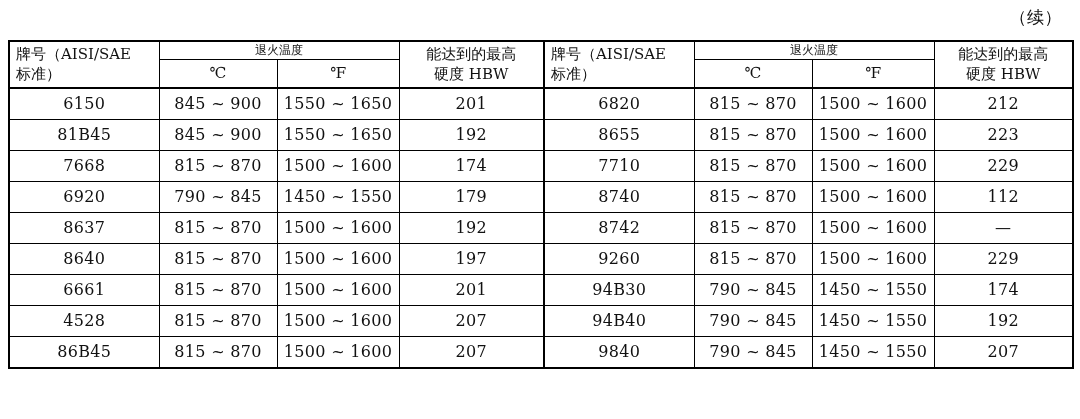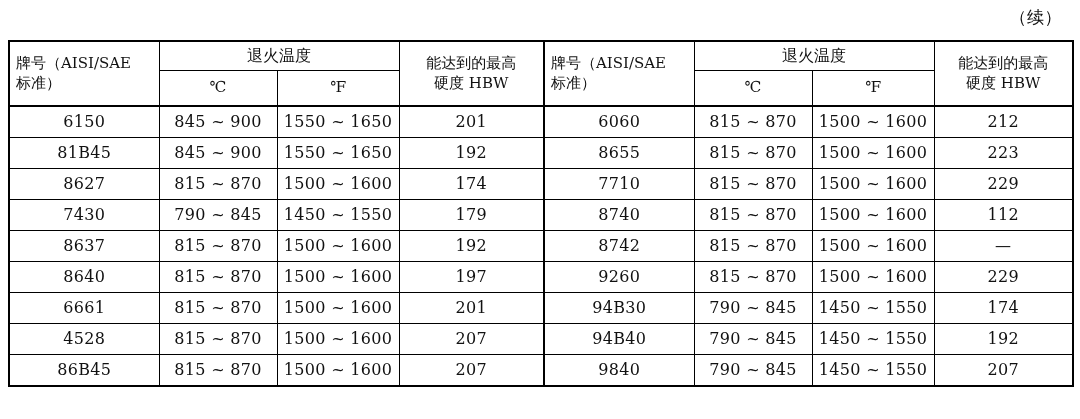--- a/index.html
+++ b/index.html
@@ -58,24 +58,24 @@
   }
   thead td.grade {
     font-size: 15px;
     text-align: left;
     padding-left: 6px;
     line-height: 1.3;
   }
   thead td.hard {
     font-size: 15px;
     line-height: 1.3;
-    padding: 12px 4px;
+    padding: 3px 4px;
   }
   thead td.temps {
-    font-size: 16px;
+    font-size: 12px;
   }
   thead td.unit {
     font-size: 15px;
     padding: 2px 0 3px 0;
   }
   tbody td {
     font-size: 16px;
     height: 30px;
     line-height: 30px;
     font-family: "DejaVu Serif", "Liberation Serif", serif;
@@ -137,47 +137,47 @@
           <td class="unit">℃</td>
           <td class="unit">℉</td>
         </tr>
       </thead>
       <tbody>
         <tr>
           <td class="num thick-top">6150</td>
           <td class="num nowrap thick-top">845 ~ 900</td>
           <td class="num nowrap thick-top">1550 ~ 1650</td>
           <td class="num thick-top">201</td>
-          <td class="num col-sep thick-top">6060</td>
+          <td class="num col-sep thick-top">6820</td>
           <td class="num nowrap thick-top">815 ~ 870</td>
           <td class="num nowrap thick-top">1500 ~ 1600</td>
           <td class="num thick-top">212</td>
         </tr>
         <tr>
           <td class="num">81B45</td>
           <td class="num nowrap">845 ~ 900</td>
           <td class="num nowrap">1550 ~ 1650</td>
           <td class="num">192</td>
           <td class="num col-sep">8655</td>
           <td class="num nowrap">815 ~ 870</td>
           <td class="num nowrap">1500 ~ 1600</td>
           <td class="num">223</td>
         </tr>
         <tr>
-          <td class="num">8627</td>
+          <td class="num">7668</td>
           <td class="num nowrap">815 ~ 870</td>
           <td class="num nowrap">1500 ~ 1600</td>
           <td class="num">174</td>
           <td class="num col-sep">7710</td>
           <td class="num nowrap">815 ~ 870</td>
           <td class="num nowrap">1500 ~ 1600</td>
           <td class="num">229</td>
         </tr>
         <tr>
-          <td class="num">7430</td>
+          <td class="num">6920</td>
           <td class="num nowrap">790 ~ 845</td>
           <td class="num nowrap">1450 ~ 1550</td>
           <td class="num">179</td>
           <td class="num col-sep">8740</td>
           <td class="num nowrap">815 ~ 870</td>
           <td class="num nowrap">1500 ~ 1600</td>
           <td class="num">112</td>
         </tr>
         <tr>
           <td class="num">8637</td>

